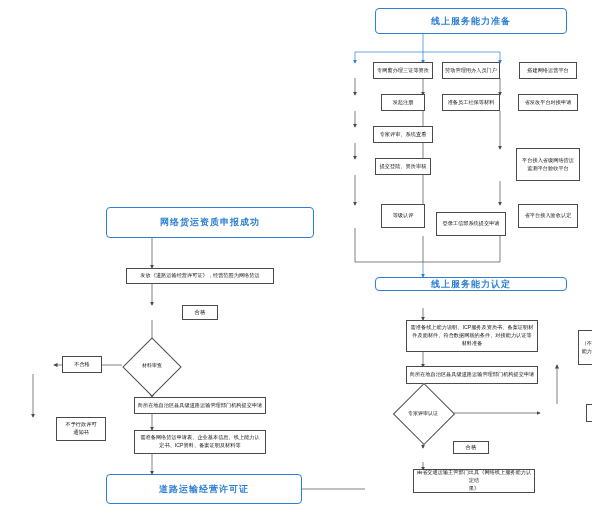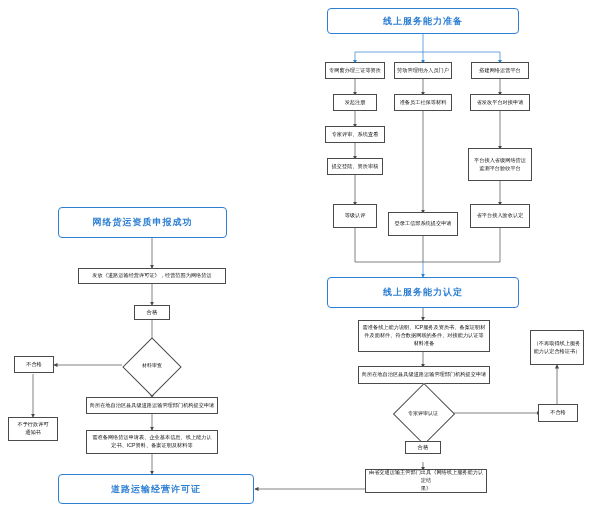--- a/index.html
+++ b/index.html
@@ -1,18 +1,18 @@
 <!DOCTYPE html>
 <html><head>
 <meta charset="utf-8">
 <style>
   html,body{margin:0;padding:0;background:#ffffff;}
   body{width:592px;height:513px;position:relative;font-family:"Liberation Sans","DejaVu Sans",sans-serif;}
   #canvas{position:absolute;left:0;top:0;width:592px;height:513px;}
-  .node{position:absolute;box-sizing:border-box;display:flex;align-items:center;justify-content:center;text-align:center;}
+  .node{position:absolute;box-sizing:border-box;display:flex;align-items:center;justify-content:center;text-align:center;margin-left:48px;}
   .rect{border:1px solid #4a4a4a;background:#ffffff;color:#111;font-size:5.2px;line-height:1.5;padding:1px 2px;}
   .blue{border:1px solid #2d7fd3;background:#ffffff;color:#2d7fd3;border-radius:4px;font-size:9px;font-weight:bold;letter-spacing:1px;}
   .plain{border:1px solid #4a4a4a;background:#ffffff;color:#111;font-size:5.4px;}
   .diamondbox{position:absolute;display:flex;align-items:center;justify-content:center;}
   .diamond{position:absolute;border:1px solid #4a4a4a;background:#fff;transform:rotate(45deg);left:0;top:0;}
   .dlabel{position:relative;font-size:5px;color:#111;white-space:nowrap;z-index:2;}
   svg{position:absolute;left:0;top:0;overflow:visible;}
 </style>
 </head>
 <body>
@@ -89,21 +89,21 @@
   <div class="node rect" style="left:325px;top:126px;width:60px;height:17px;">专家评审、系统查看</div>
   <div class="node rect" style="left:468px;top:148px;width:64px;height:33px;white-space:pre-line;"><span style="white-space:pre-line;">平台接入省级网络货运
 监测平台验收平台</span></div>
 
   <div class="node rect" style="left:327px;top:158px;width:56px;height:17px;">提交登陆、资质审核</div>
   <div class="node rect" style="left:470px;top:204px;width:60px;height:24px;">省平台接入验收认定</div>
 
   <div class="node rect" style="left:333px;top:204px;width:44px;height:24px;">等级认评</div>
   <div class="node rect" style="left:388px;top:212px;width:70px;height:24px;">登录工信部系统提交申请</div>
 
-  <div class="node blue" style="left:327px;top:277px;width:192px;height:31px;">线上服务能力认定</div>
+  <div class="node blue" style="left:327px;top:277px;width:192px;height:14px;">线上服务能力认定</div>
 
   <div class="node rect" style="left:358px;top:320px;width:132px;height:32px;">
       <span style="white-space:pre-line;">需准备线上能力说明、ICP服务及资质书、备案证明材
 件及面材件、符合数据网联的条件、对接能力认证等
 材料准备</span>
     </div>
   <div class="node rect" style="left:358px;top:366px;width:132px;height:18px;">向所在地自治区县具级道路运输管理部门机构提交申请</div>
 
   <div class="diamondbox" style="left:390px;top:398px;width:66px;height:30px;">
     <div class="diamond" style="left:12px;top:-6px;width:42px;height:42px;"></div>
@@ -114,21 +114,21 @@
   <div class="node rect" style="left:538px;top:404px;width:40px;height:18px;">不合格</div>
   <div class="node rect" style="left:530px;top:330px;width:54px;height:35px;">
       <span style="white-space:pre-line;">（不再取得线上服务
 能力认定合格证书）</span>
     </div>
   <div class="node rect" style="left:365px;top:469px;width:122px;height:24px;">
       <span style="white-space:pre-line;">由省交通运输主管部门出具《网络线上服务能力认定结
 果》</span>
     </div>
 
-  <div class="node blue" style="left:58px;top:207px;width:169px;height:31px;">网络货运资质申报成功</div>
+  <div class="node blue" style="left:58px;top:207px;width:208px;height:31px;">网络货运资质申报成功</div>
 
   <div class="node rect" style="left:78px;top:268px;width:148px;height:16px;">发放《道路运输经营许可证》，经营范围为网络货运</div>
   <div class="node plain" style="left:134px;top:305px;width:36px;height:15px;">合格</div>
 
   <div class="diamondbox" style="left:119px;top:348px;width:66px;height:34px;">
     <div class="diamond" style="left:12px;top:-2px;width:40px;height:40px;"></div>
     <div class="dlabel">材料审查</div>
   </div>
 
   <div class="node rect" style="left:14px;top:356px;width:40px;height:17px;">不合格</div>

